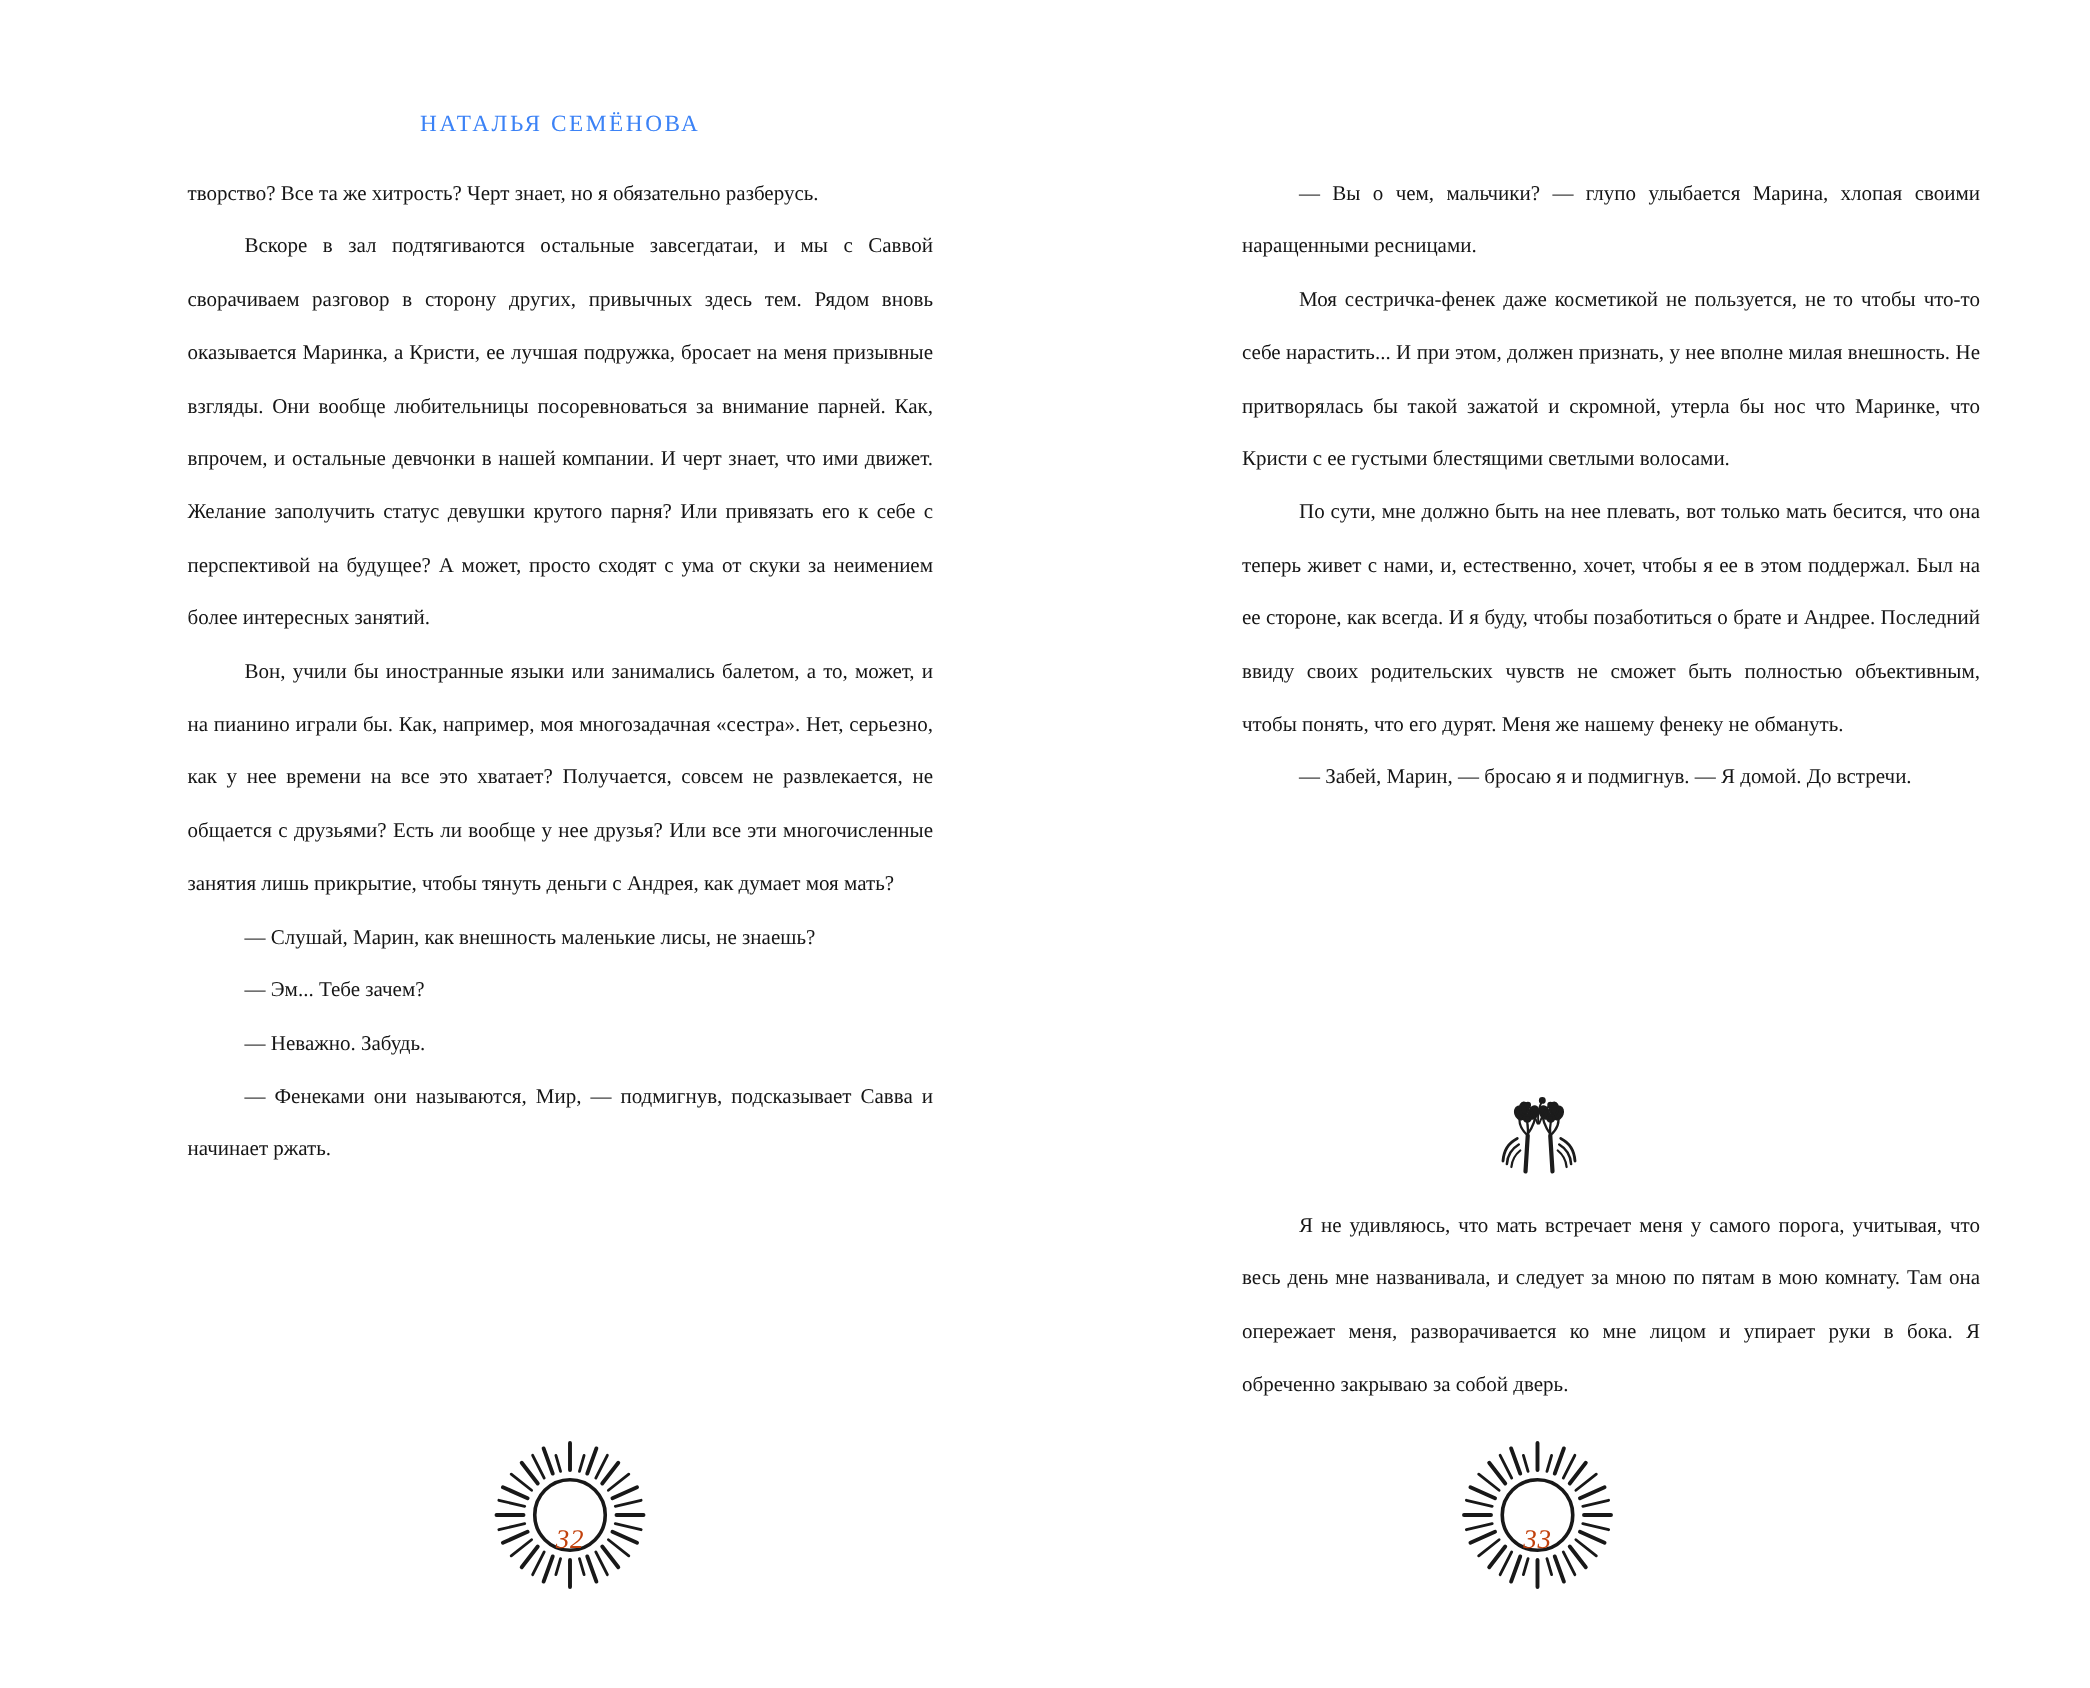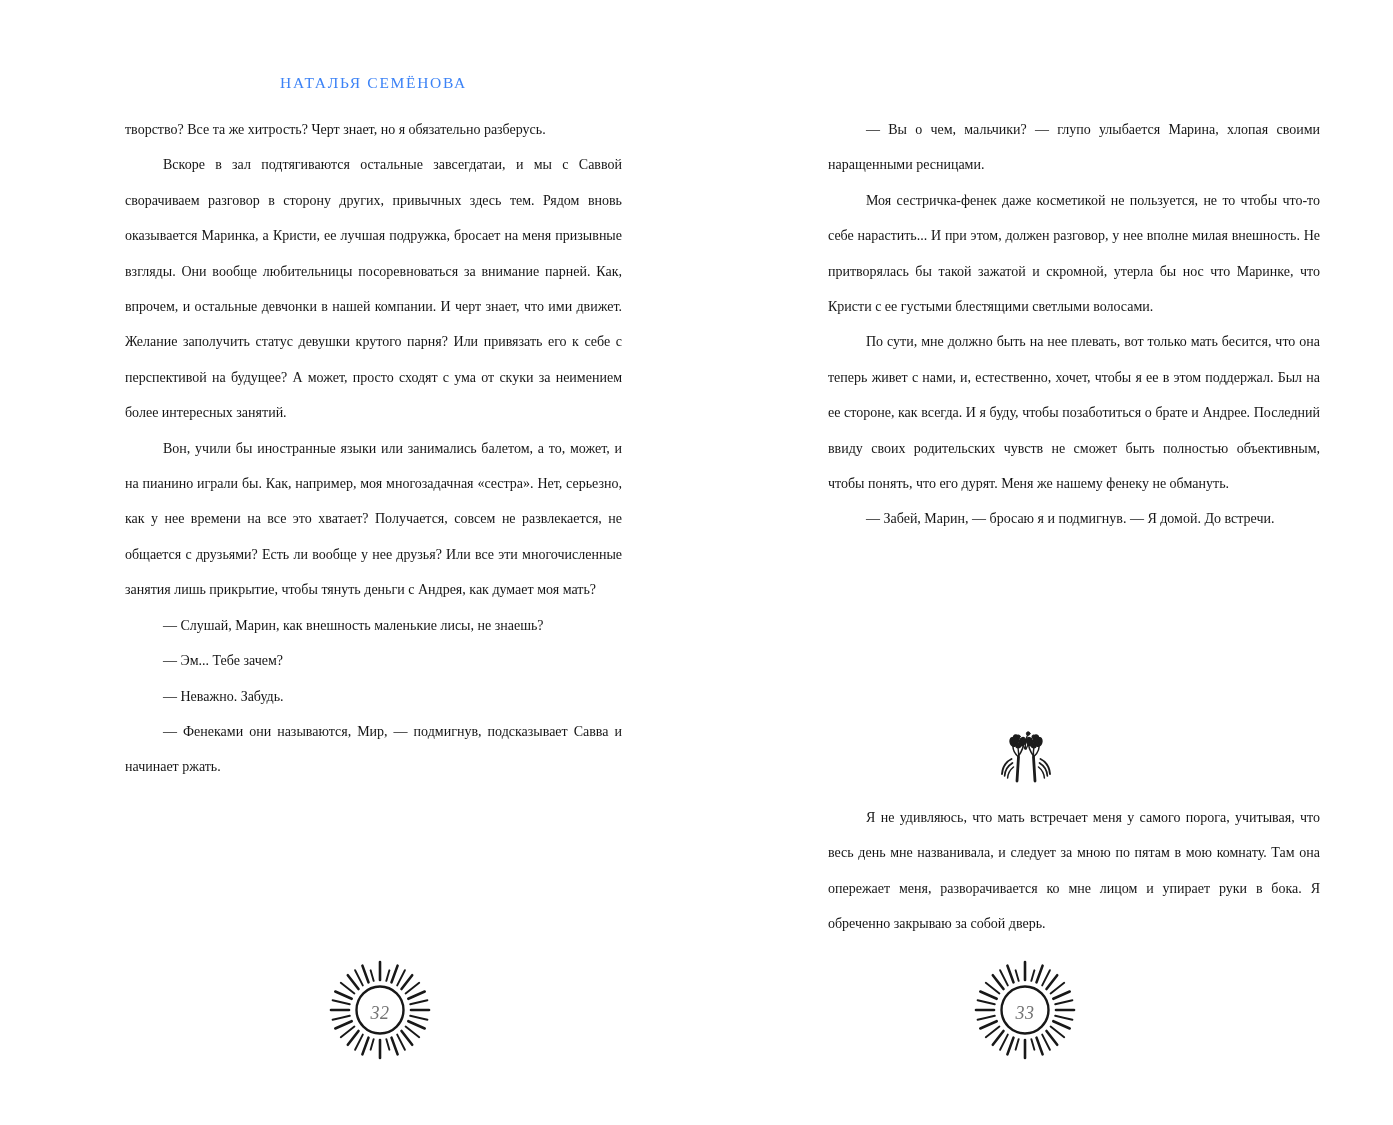--- a/index.html
+++ b/index.html
@@ -86,29 +86,29 @@
     bottom: 55px;
     width: 120px;
     height: 120px;
   }
   .page-left  .folio { left: 320px; }
   .page-right .folio { left: 269px; }
   .folio-wrap { position: relative; width: 120px; height: 120px; }
   .folio-wrap svg { display: block; }
   .folio-num {
     position: absolute;
-    left: 0; top: 3px;
+    left: 0; top: 16px;
     width: 120px; height: 120px;
     display: flex;
     align-items: center;
     justify-content: center;
     font-family: "Liberation Serif", "DejaVu Serif", serif;
     font-style: italic;
     font-size: 18px;
-    color: #737373;
+    color: #c2410c;
     letter-spacing: 0.5px;
   }
 </style>
 </head>
 <body>
 
 <div class="spread">
 
   <div class="page page-left">
 
@@ -170,21 +170,21 @@
         <div class="folio-num">32</div>
       </div>
     </div>
   </div>
 
   <div class="page page-right">
 
 
     <div class="textblock">
       <p class="para">— Вы о чем, мальчики? — глупо улыбается Марина, хлопая своими наращенными ресницами.</p>
-      <p class="para">Моя сестричка-фенек даже косметикой не пользуется, не то чтобы что-то себе нарастить... И при этом, должен разговор, у нее вполне милая внешность. Не притворялась бы такой зажатой и скромной, утерла бы нос что Маринке, что Кристи с ее густыми блестящими светлыми волосами.</p>
+      <p class="para">Моя сестричка-фенек даже косметикой не пользуется, не то чтобы что-то себе нарастить... И при этом, должен признать, у нее вполне милая внешность. Не притворялась бы такой зажатой и скромной, утерла бы нос что Маринке, что Кристи с ее густыми блестящими светлыми волосами.</p>
       <p class="para">По сути, мне должно быть на нее плевать, вот только мать бесится, что она теперь живет с нами, и, естественно, хочет, чтобы я ее в этом поддержал. Был на ее стороне, как всегда. И я буду, чтобы позаботиться о брате и Андрее. Последний ввиду своих родительских чувств не сможет быть полностью объективным, чтобы понять, что его дурят. Меня же нашему фенеку не обмануть.</p>
       <p class="para">— Забей, Марин, — бросаю я и подмигнув. — Я домой. До встречи.</p>
     </div>
 
     <div class="ornament-block">
       <svg width="62" height="56" viewBox="0 0 62 56">
         <g fill="#1c1c1c" stroke="#1c1c1c" stroke-linecap="round">
 
           <path d="M23.5 28 L22.0 52" stroke-width="2.8" fill="none"></path>
           <path d="M38.5 28 L40.0 52" stroke-width="2.8" fill="none"></path>

